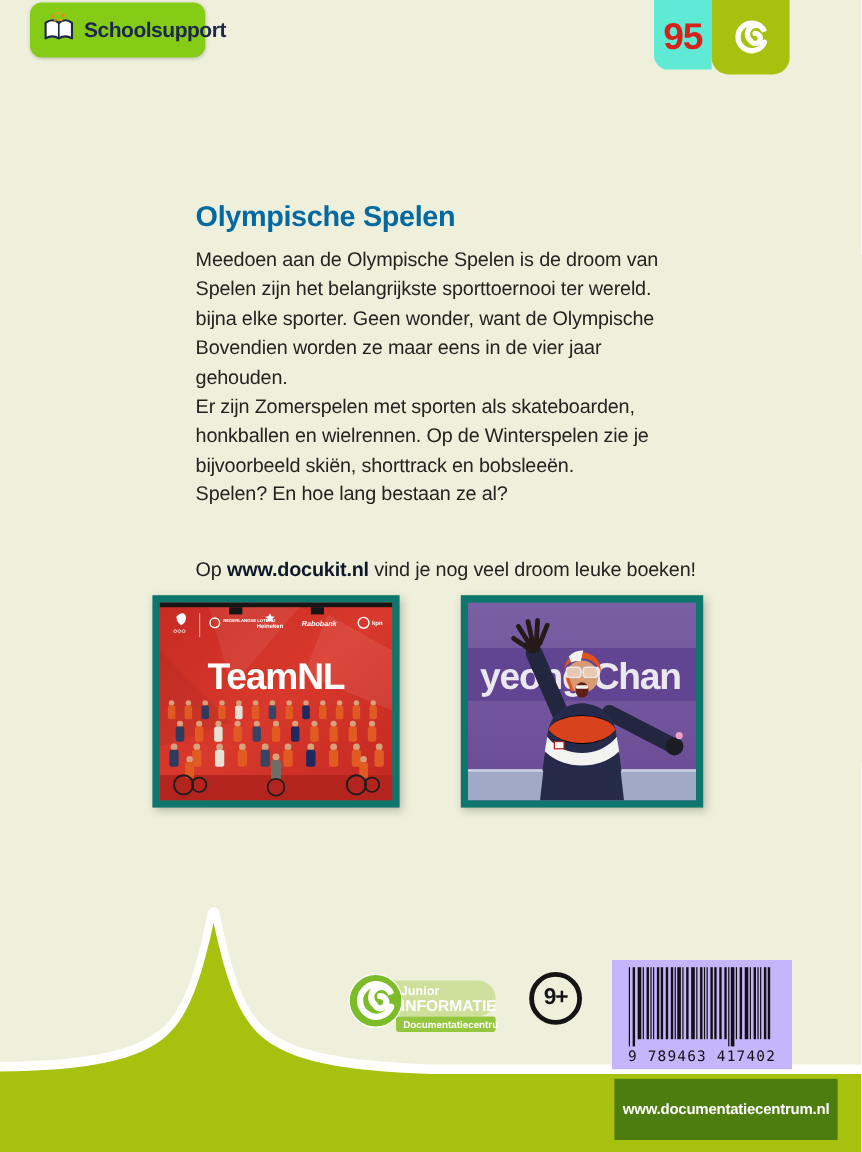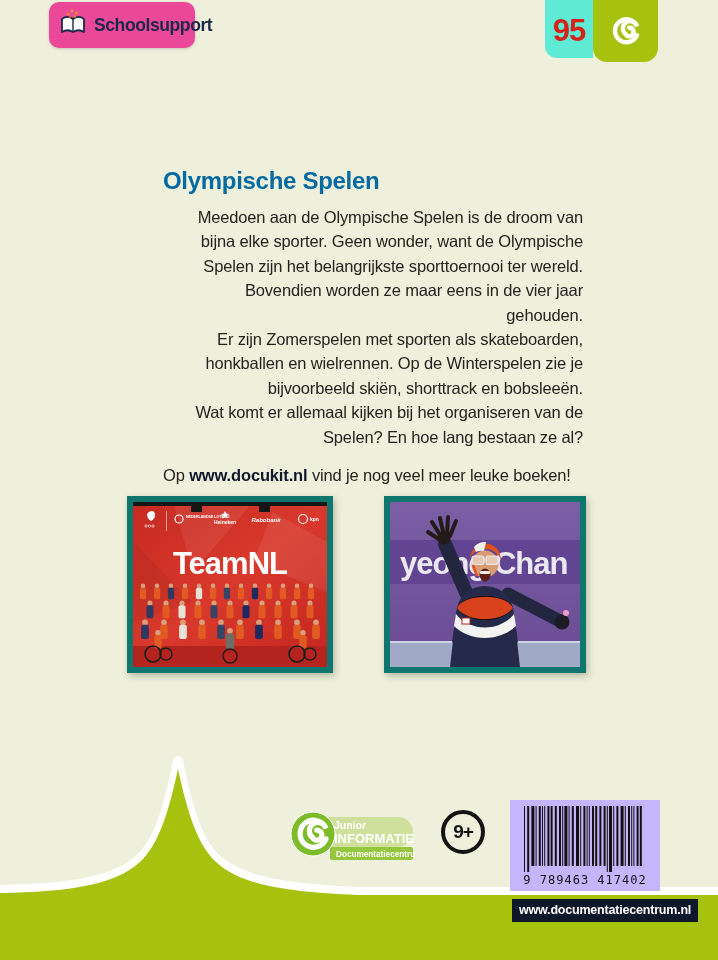--- a/index.html
+++ b/index.html
@@ -4,23 +4,23 @@
 <style>
   html,body{margin:0;padding:0;background:#ffffff;}
   .page{
     position:relative;width:718px;height:960px;overflow:hidden;
     background:#eef0dc;
     font-family:"Liberation Sans", sans-serif;
   }
   
   .publisher-badge{
     position:absolute;left:25px;top:2px;width:146px;height:46px;
-    background:#ec4899;border-radius:10px;
+    background:#84cc16;border-radius:10px;
     box-shadow:0 1px 3px rgba(0,0,0,.18);
-    display:flex;align-items:center;gap:7px;padding:0 10px;box-sizing:border-box;margin-left:24px;
+    display:flex;align-items:center;gap:7px;padding:0 10px;box-sizing:border-box;
   }
   .publisher-badge .label{
     font-size:17.5px;font-weight:bold;color:#1c2749;letter-spacing:-0.4px;white-space:nowrap;
   }
   .issue-number-box{
     position:absolute;left:545px;top:0;width:48px;height:58px;
     background:#5eead4;border-radius:0 0 0 12px;
     display:flex;align-items:center;justify-content:center;
   }
   .issue-number-box .num{
@@ -33,21 +33,21 @@
   }
   
   .article-title{
     position:absolute;left:163px;top:167px;margin:0;
     font-size:24px;font-weight:bold;color:#0369a1;letter-spacing:-0.3px;
   }
   .article-body{
     position:absolute;left:163px;top:205px;width:420px;
     font-size:16.5px;line-height:24.4px;color:#272220;letter-spacing:-0.15px;
   }
-  .article-body .line{white-space:nowrap;text-align:right;}
+  .article-body .line{white-space:nowrap;}
   .promo-line{
     position:absolute;left:163px;top:466px;
     font-size:16.5px;color:#272220;letter-spacing:-0.15px;white-space:nowrap;
   }
   .promo-line .url{color:#0f172a;font-weight:bold;text-decoration:none;}
   
   .photo-frame{
     position:absolute;background:#0f766e;padding:6px;box-sizing:border-box;
     box-shadow:2px 3px 7px rgba(90,95,60,.38);
   }
@@ -62,22 +62,22 @@
     border:4px solid #141414;border-radius:50%;
     display:flex;align-items:center;justify-content:center;
     font-size:19px;font-weight:bold;color:#141414;letter-spacing:-1px;
   }
   .barcode-box{
     position:absolute;left:510px;top:800px;width:150px;height:91px;background:#c4b5fd;
   }
   .barcode-box svg{display:block;}
   .website-bar{
     position:absolute;left:512px;top:899px;height:19px;line-height:19px;
-    background:#0f172a;color:#ffffff;font-size:12.5px;font-weight:bold;
-    padding:2px 7px;letter-spacing:-0.2px;white-space:nowrap;
+    background:#4d7c0f;color:#ffffff;font-size:12.5px;font-weight:bold;
+    padding:16px 7px;letter-spacing:-0.2px;white-space:nowrap;
   }
 </style>
 </head>
 <body>
 
 <div class="page">
 
   <svg width="0" height="0" style="position:absolute" aria-hidden="true">
     <defs>
       <g id="swirl">
@@ -111,32 +111,31 @@
   <div class="brand-box">
     <svg width="34" height="34" viewBox="0 0 40 40">
       <use href="#swirl"></use>
     </svg>
   </div>
 
   <h1 class="article-title">Olympische Spelen</h1>
 
   <div class="article-body">
     <div class="line">Meedoen aan de Olympische Spelen is de droom van</div>
+    <div class="line">Spelen zijn het belangrijkste sporttoernooi ter wereld.</div>
     <div class="line">bijna elke sporter. Geen wonder, want de Olympische</div>
-    <div class="line">Spelen zijn het belangrijkste sporttoernooi ter wereld.</div>
     <div class="line">Bovendien worden ze maar eens in de vier jaar</div>
     <div class="line">gehouden.</div>
     <div class="line">Er zijn Zomerspelen met sporten als skateboarden,</div>
     <div class="line">honkballen en wielrennen. Op de Winterspelen zie je</div>
     <div class="line">bijvoorbeeld skiën, shorttrack en bobsleeën.</div>
-    <div class="line">Wat komt er allemaal kijken bij het organiseren van de</div>
     <div class="line">Spelen? En hoe lang bestaan ze al?</div>
   </div>
 
-  <div class="promo-line"><span>Op </span><a class="url" href="#">www.docukit.nl</a><span> vind je nog veel meer leuke boeken!</span></div>
+  <div class="promo-line"><span>Op </span><a class="url" href="#">www.docukit.nl</a><span> vind je nog veel droom leuke boeken!</span></div>
 
   <div class="photo-frame team">
     <svg width="194" height="165" viewBox="0 0 194 165">
       <defs>
         <linearGradient id="redbg" x1="0" y1="0" x2="1" y2="1">
           <stop offset="0" stop-color="#c62a22"></stop>
           <stop offset="0.5" stop-color="#d9392c"></stop>
           <stop offset="1" stop-color="#c22620"></stop>
         </linearGradient>
       </defs>

